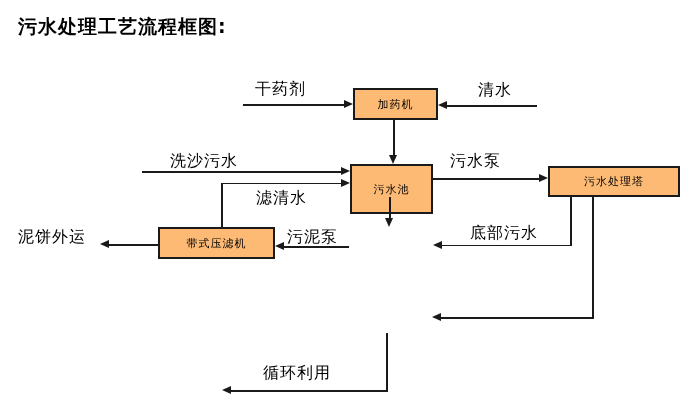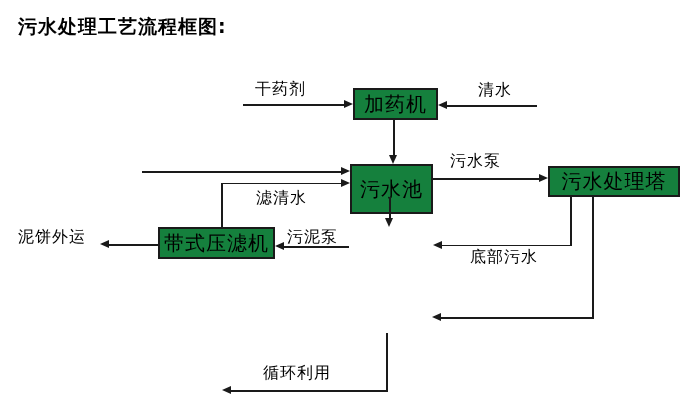--- a/index.html
+++ b/index.html
@@ -7,23 +7,23 @@
     position:relative; width:700px; height:420px; background:#ffffff;
     font-family:"DejaVu Sans", sans-serif; color:#000;
     overflow:hidden;
   }
   .title {
     position:absolute; left:18px; top:14px;
     font-size:19px; font-weight:bold; letter-spacing:1px; white-space:nowrap;
   }
   .box {
     position:absolute; box-sizing:border-box;
-    border:2px solid #1a1a1a; background:#15803d;
+    border:2px solid #1a1a1a; background:#fdba74;
     display:flex; align-items:center; justify-content:center;
-    font-size:20px; letter-spacing:1px; white-space:nowrap;
+    font-size:11px; letter-spacing:1px; white-space:nowrap;
   }
   .lbl {
     position:absolute; font-size:16px; letter-spacing:1px; white-space:nowrap;
   }
   .hline, .vline { position:absolute; background:#1a1a1a; }
   .hline { height:1.5px; }
   .vline { width:1.5px; }
   .arr { position:absolute; width:0; height:0; }
   .arr.right { border-top:4.5px solid transparent; border-bottom:4.5px solid transparent; border-left:9px solid #1a1a1a; }
   .arr.left  { border-top:4.5px solid transparent; border-bottom:4.5px solid transparent; border-right:9px solid #1a1a1a; }
@@ -36,21 +36,21 @@
   #box-press   { left:158px; top:227px; width:117px; height:32px; }
   #box-sludge  { left:349px; top:227px; width:84px;  height:31px; }
   #box-clean   { left:340px; top:298px; width:92px;  height:35px; }
 
   
   #lbl-dry      { left:255px; top:79px; }
   #lbl-cleanw   { left:478px; top:80px; }
   #lbl-sand     { left:170px; top:151px; }
   #lbl-spump    { left:450px; top:151px; }
   #lbl-filtered { left:256px; top:188px; }
-  #lbl-bottom   { left:470px; top:223px;margin-top:24px; }
+  #lbl-bottom   { left:470px; top:223px; }
   #lbl-sludgep  { left:287px; top:227px; }
   #lbl-mudcake  { left:18px;  top:227px; }
   #lbl-recycle  { left:263px; top:363px; }
 </style>
 </head>
 <body>
 
 <div class="canvas">
 
   <div class="title">污水处理工艺流程框图:</div>
@@ -63,20 +63,21 @@
   </div>
   <div class="box" id="box-press">
     <span>带式压滤机</span>
   </div>
   <div class="box" id="box-tower">
     <span>污水处理塔</span>
   </div>
 
   <div class="lbl" id="lbl-dry">干药剂</div>
   <div class="lbl" id="lbl-cleanw">清水</div>
+  <div class="lbl" id="lbl-sand">洗沙污水</div>
   <div class="lbl" id="lbl-spump">污水泵</div>
   <div class="lbl" id="lbl-filtered">滤清水</div>
   <div class="lbl" id="lbl-bottom">底部污水</div>
   <div class="lbl" id="lbl-sludgep">污泥泵</div>
   <div class="lbl" id="lbl-mudcake">泥饼外运</div>
   <div class="lbl" id="lbl-recycle">循环利用</div>
 
   <div class="hline" style="left:243px; top:104px; width:101px;"></div>
   <div class="arr right" style="left:344px; top:100.25px;"></div>
 

